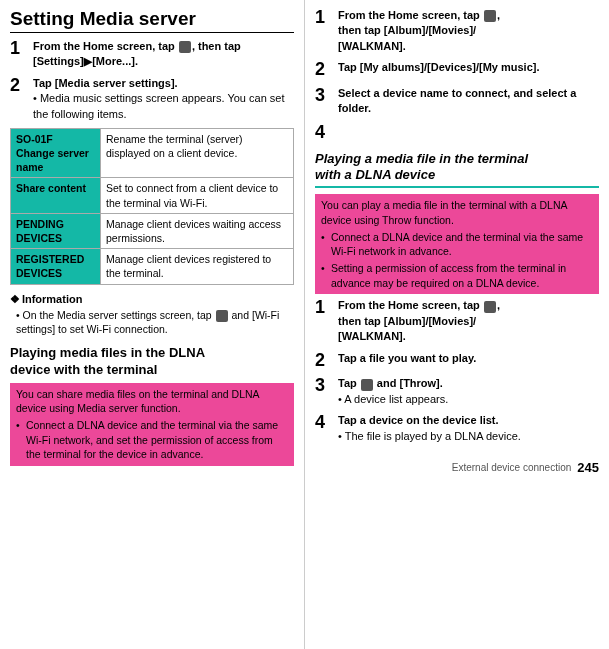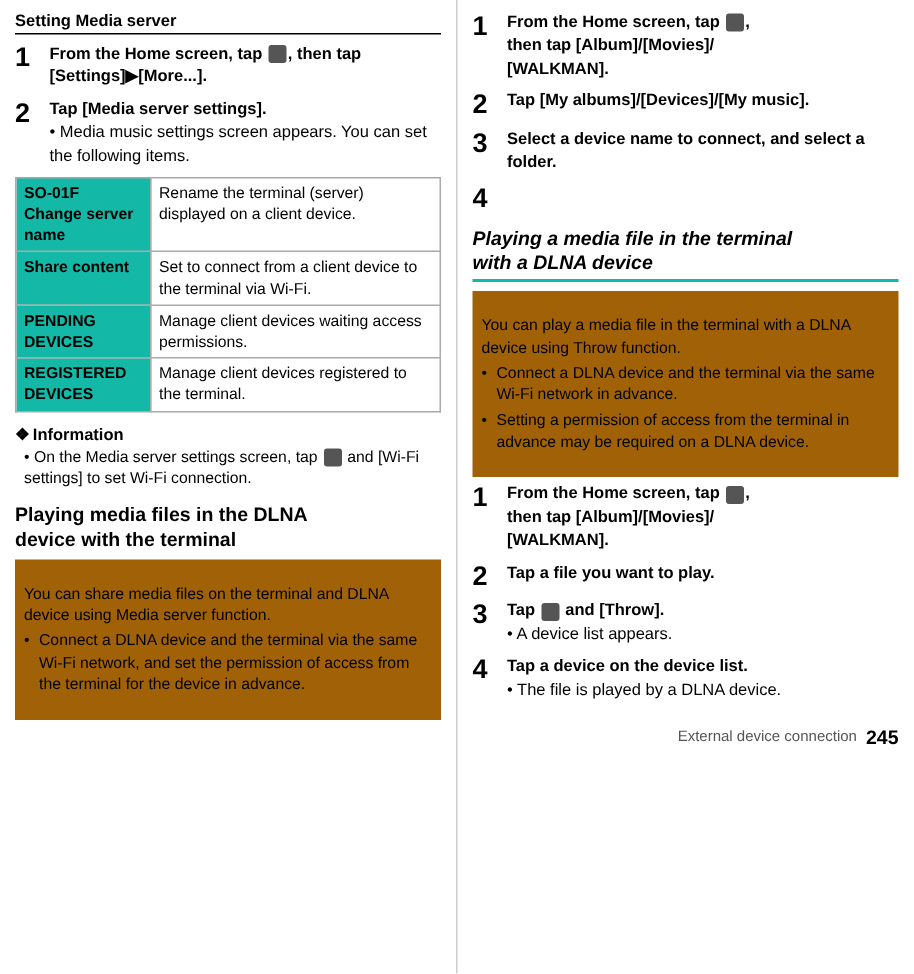--- a/index.html
+++ b/index.html
@@ -23,21 +23,21 @@
       border-right: 1px solid #ccc;
     }
     
     .right-col {
       width: 304px;
       padding: 8px 10px;
     }
 
     
     .section-heading {
-      font-size: 11px;
+      font-size: 19px;
       font-weight: bold;
       color: #000;
       margin-bottom: 6px;
       border-bottom: 1px solid #000;
       padding-bottom: 2px;
     }
 
     
     .step {
       display: flex;
@@ -112,22 +112,22 @@
       font-size: 13px;
       font-weight: bold;
       color: #000;
       margin-top: 8px;
       margin-bottom: 4px;
       line-height: 1.3;
     }
 
     
     .gray-para {
-      background: #a16207;
-      padding: 16px 6px;
+      background: #ec4899;
+      padding: 4px 6px;
       font-size: 10.5px;
       line-height: 1.4;
       margin-bottom: 4px;
     }
     .gray-para .bullet-line {
       display: flex;
       margin-top: 2px;
     }
     .gray-para .bullet-dot {
       min-width: 10px;

